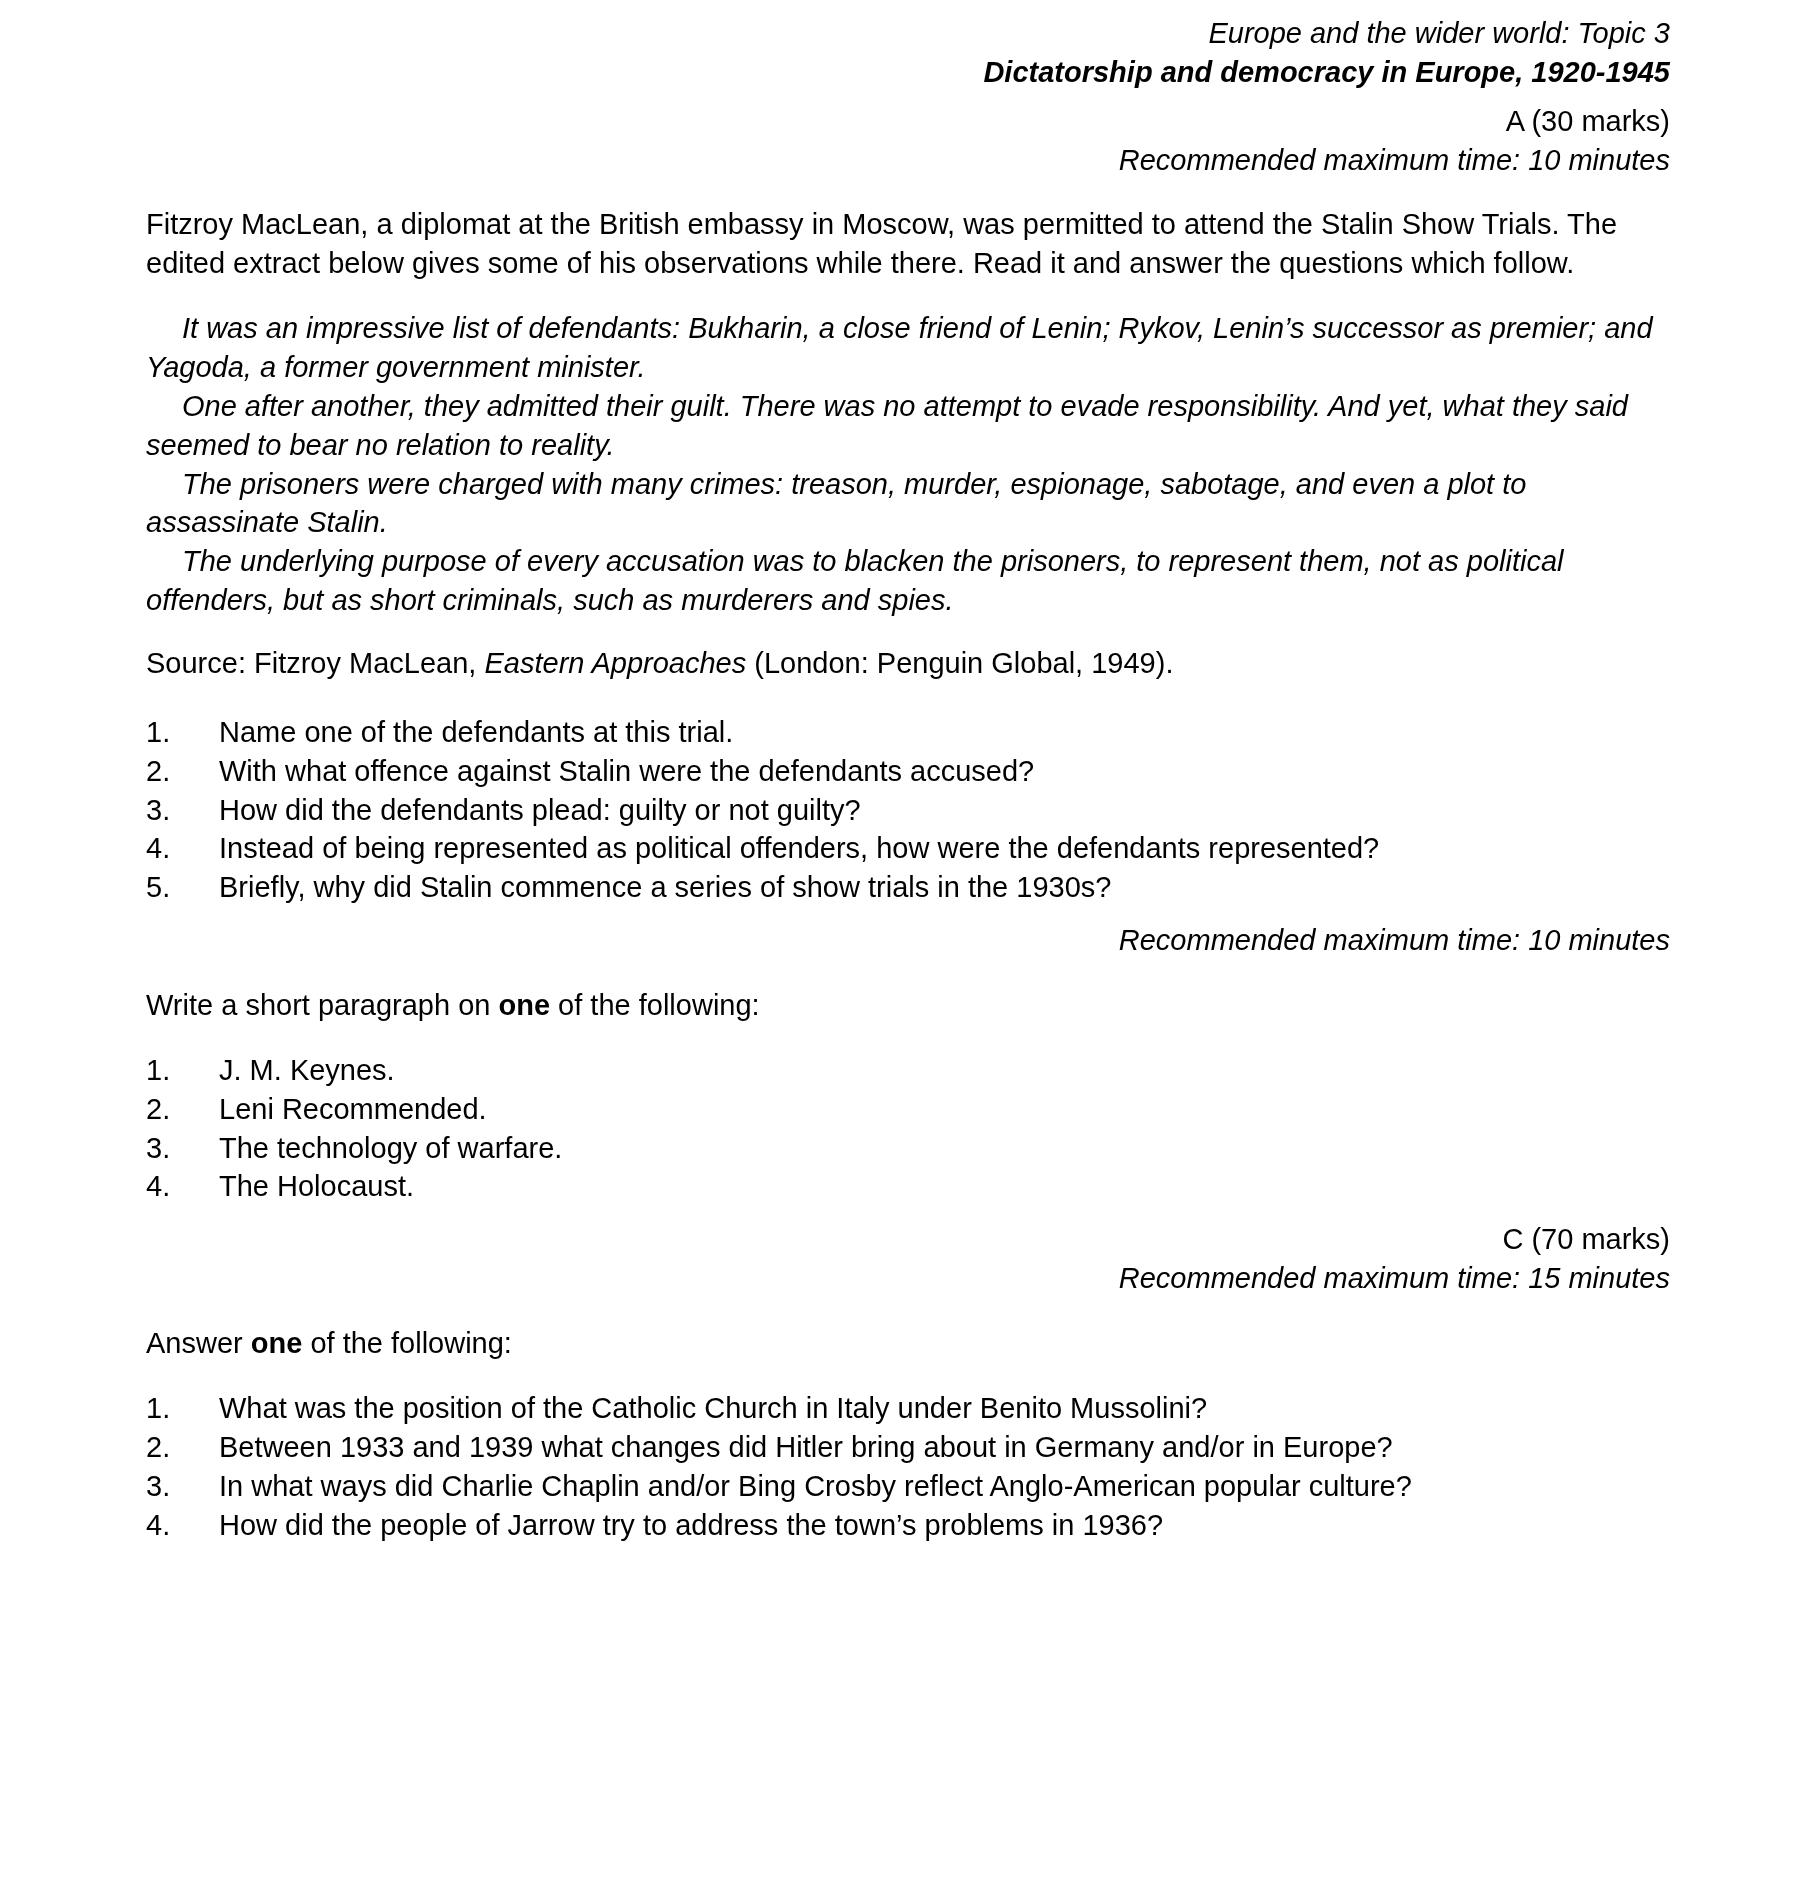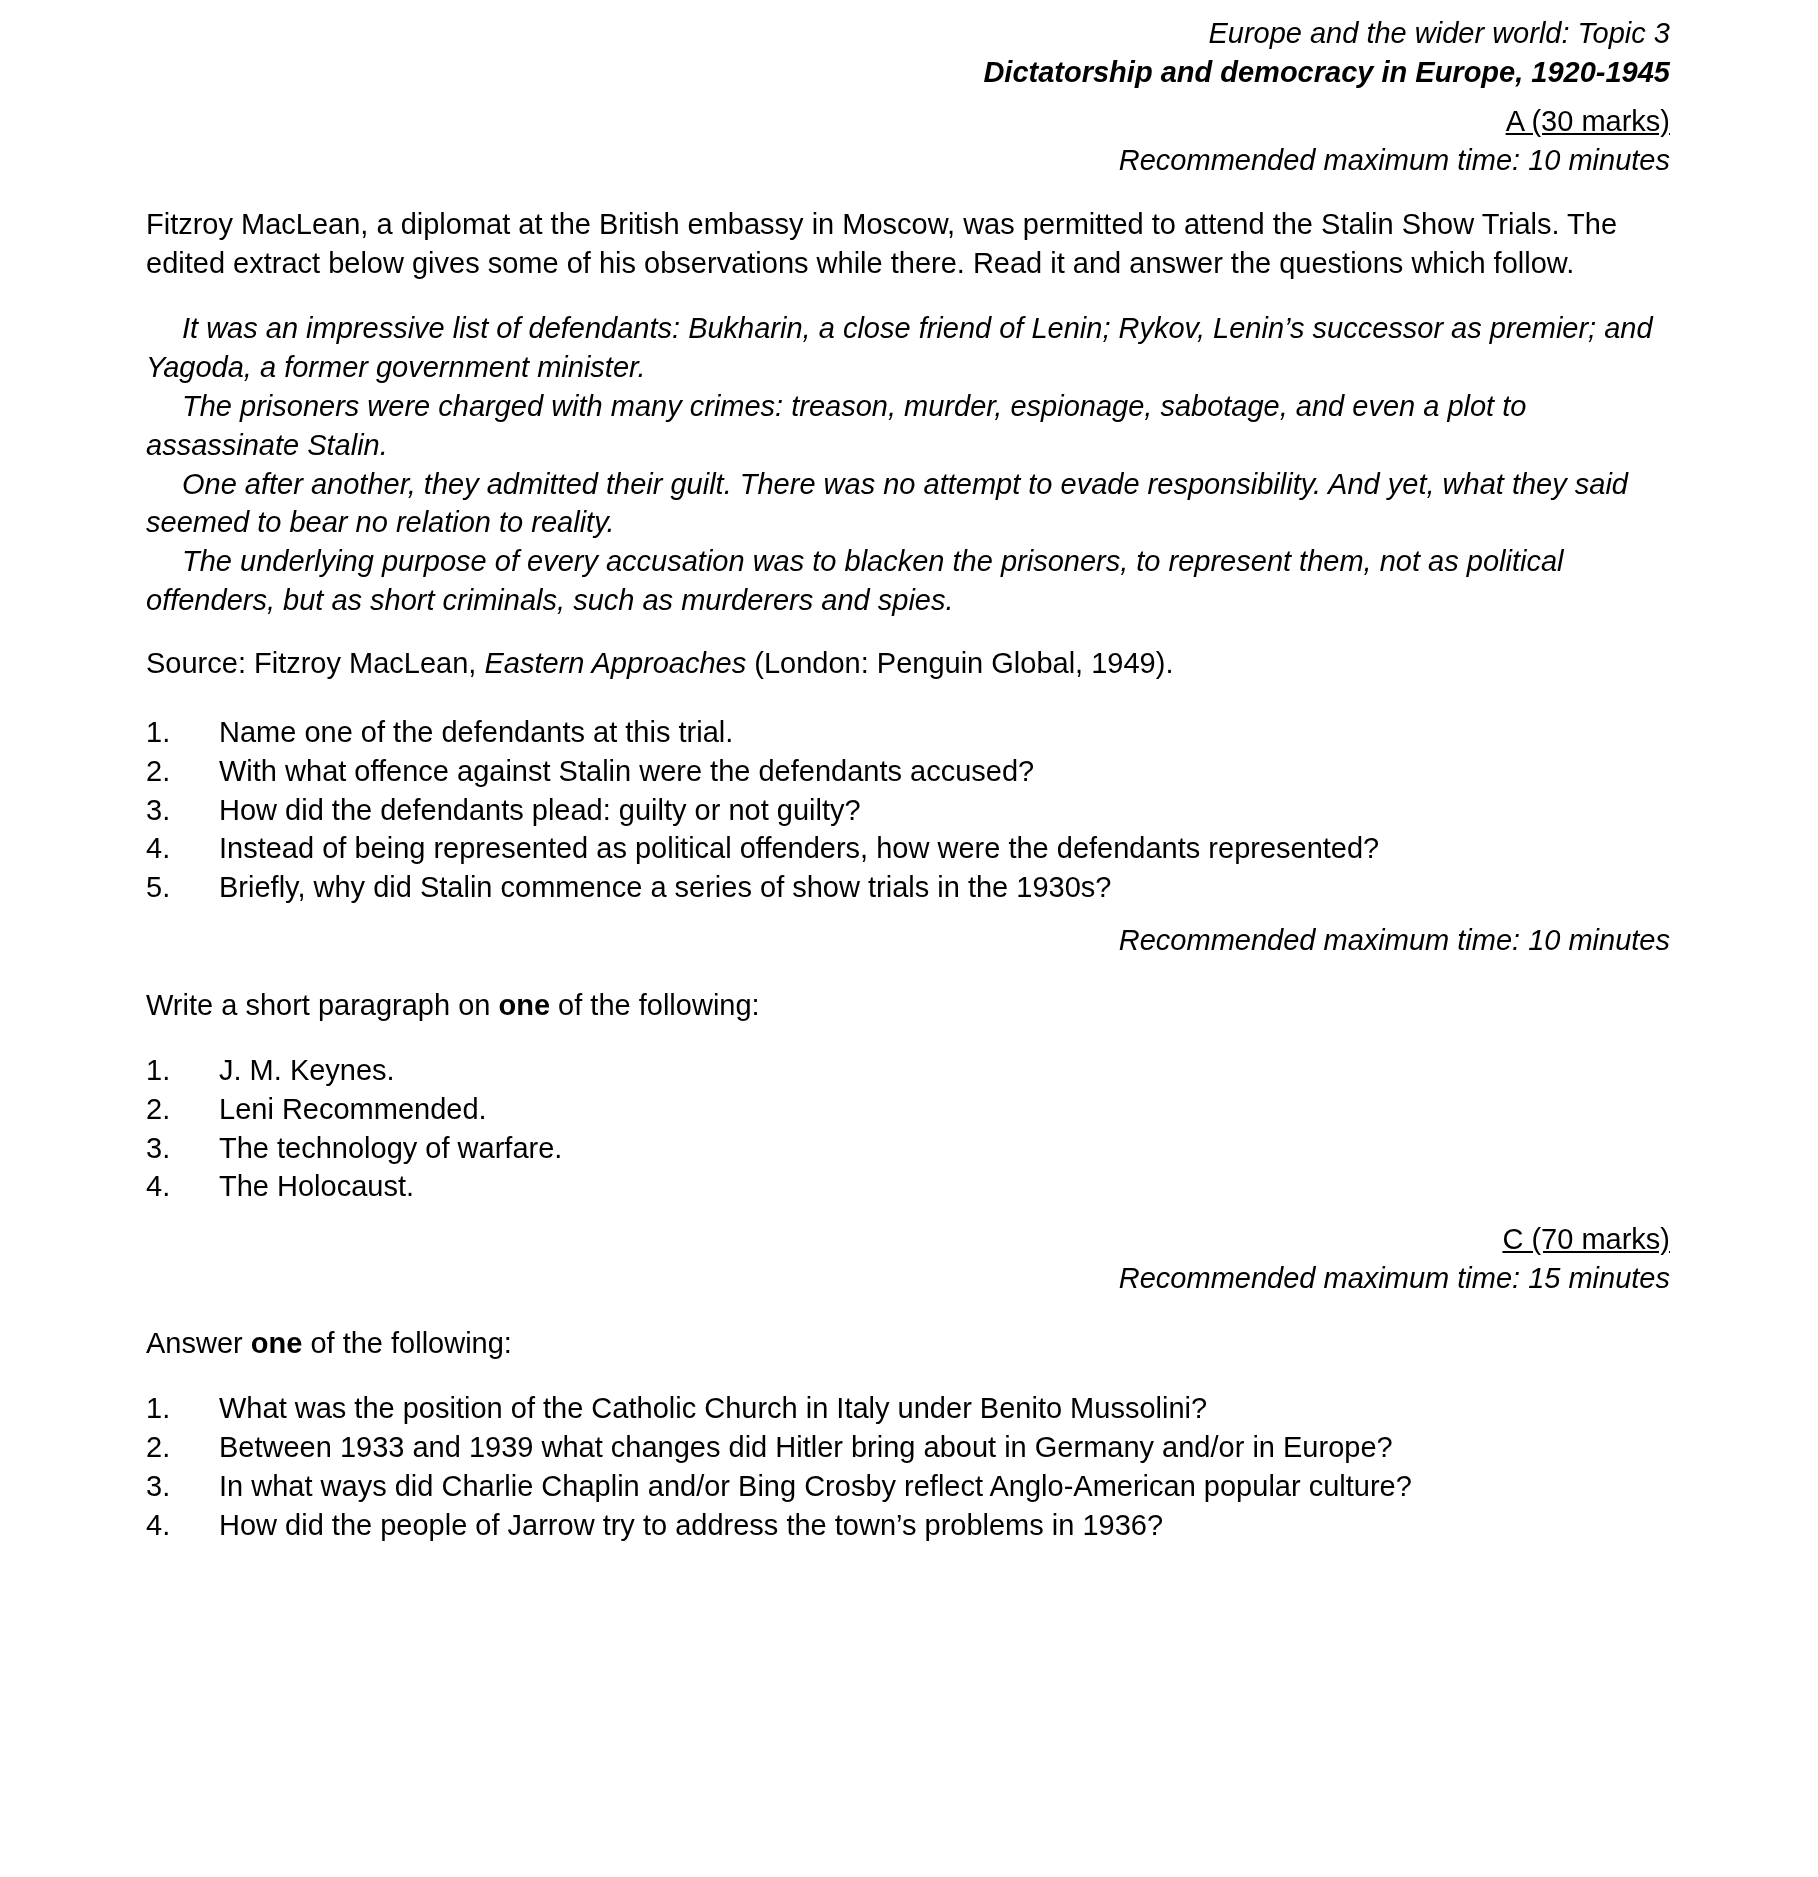--- a/index.html
+++ b/index.html
@@ -18,21 +18,21 @@
     color: #000000;
   }
   .center { text-align: right; }
   .italic { font-style: italic; }
   .bold   { font-weight: bold; }
   p { margin: 0; }
 
   .doc-title-italic { font-style: italic; }
   .doc-title-bold   { font-weight: bold; font-style: italic; }
 
-  .section-head { margin-top: 10px; text-decoration: underline; }
+  .section-head { margin-top: 10px; }
   .section-time { font-style: italic; margin-bottom: 26px; }
 
   .para { margin-bottom: 26px; }
 
   .extract p {
     font-style: italic;
     text-indent: 36px;
     margin: 0;
   }
   .extract { margin-bottom: 24px; }
@@ -60,22 +60,22 @@
 </div>
 
 <div>
   <p class="center section-head">A (30 marks)</p>
   <p class="center section-time">Recommended maximum time: 10 minutes</p>
 
   <p class="para">Fitzroy MacLean, a diplomat at the British embassy in Moscow, was permitted to attend the Stalin Show Trials. The edited extract below gives some of his observations while there. Read it and answer the questions which follow.</p>
 
   <div class="extract">
     <p>It was an impressive list of defendants: Bukharin, a close friend of Lenin; Rykov, Lenin’s successor as premier; and Yagoda, a former government minister.</p>
+    <p>One after another, they admitted their guilt. There was no attempt to evade responsibility. And yet, what they said seemed to bear no relation to reality.</p>
     <p>The prisoners were charged with many crimes: treason, murder, espionage, sabotage, and even a plot to assassinate Stalin.</p>
-    <p>One after another, they admitted their guilt. There was no attempt to evade responsibility. And yet, what they said seemed to bear no relation to reality.</p>
     <p>The underlying purpose of every accusation was to blacken the prisoners, to represent them, not as political offenders, but as short criminals, such as murderers and spies.</p>
   </div>
 
   <p class="source-line"><span>Source: Fitzroy MacLean, </span><span class="italic">Eastern Approaches</span><span> (London: Penguin Global, 1949).</span></p>
 
   <div class="qlist">
     <div class="qrow">
       <span class="qnum">1.</span>
       <span class="qtext">Name one of the defendants at this trial.</span>
     </div>

